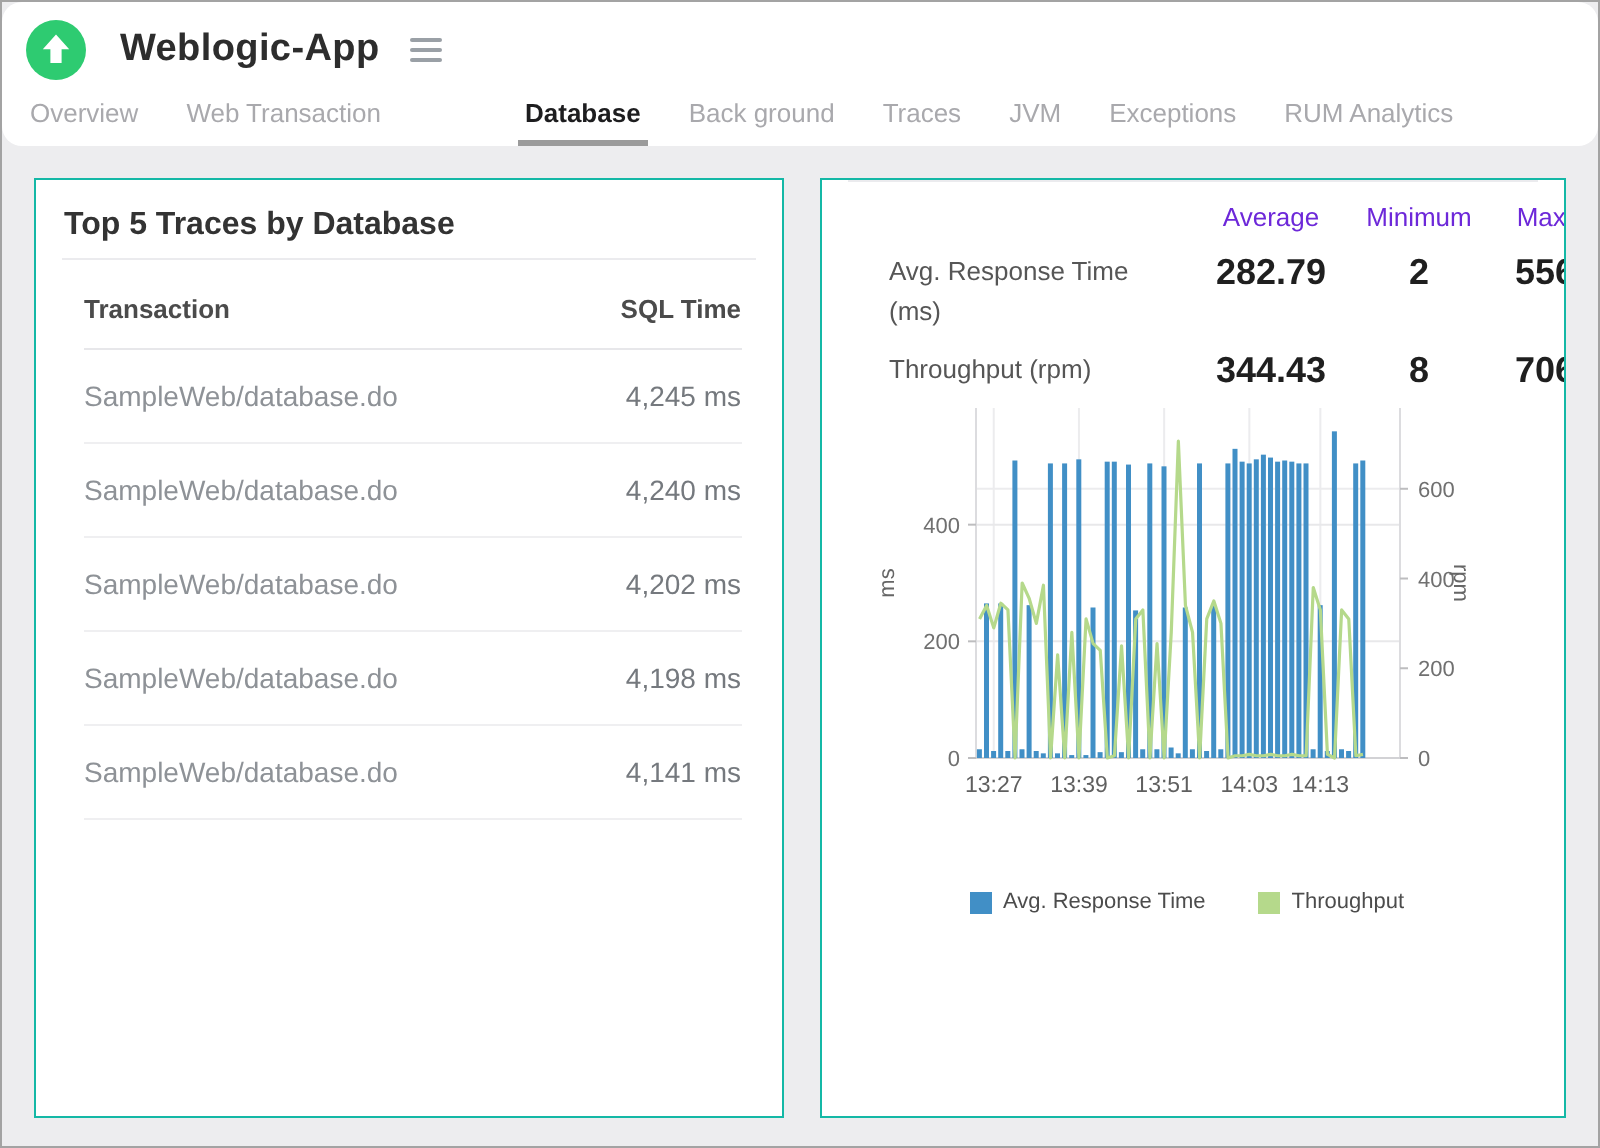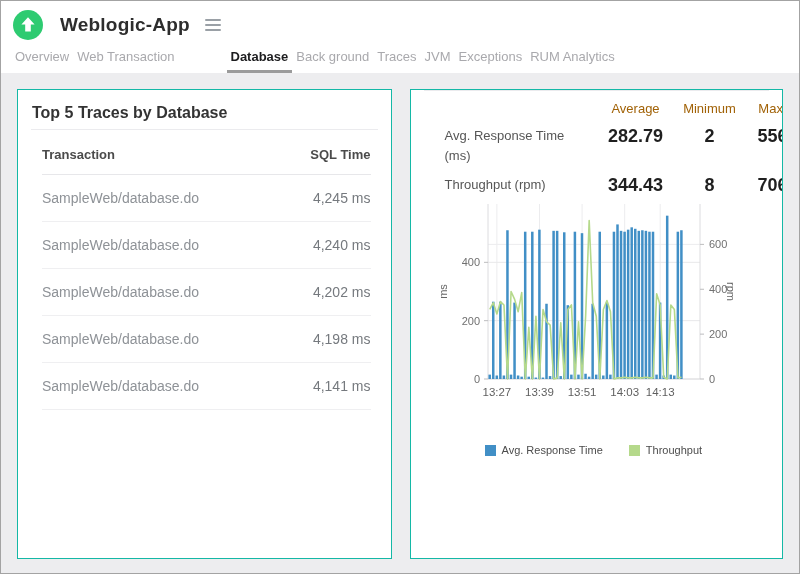--- a/index.html
+++ b/index.html
@@ -3,47 +3,47 @@
 <meta charset="utf-8">
 <style>
   html,body{margin:0;padding:0;background:#fff;}
   *{box-sizing:border-box;}
   .page{
     position:relative;width:800px;height:574px;
     border:1px solid #a3a3a3;background:#ededef;overflow:hidden;
     font-family:"Liberation Sans","DejaVu Sans",sans-serif;
   }
   
-  .header{background:#fff;height:72px;padding:0;}
+  .header{background:#fff;height:72px;padding:0;border-radius:10px;}
   .title-row{display:flex;align-items:center;padding:8px 0 0 12px;height:40px;}
   .logo{width:30px;height:30px;flex:0 0 30px;}
   .app-title{margin-left:17px;font-size:19px;font-weight:bold;color:#2d2d2d;letter-spacing:.2px;}
   .hamburger{margin-left:12px;display:flex;flex-direction:column;gap:3px;cursor:pointer;padding:3px;}
   .hamburger span{display:block;width:16px;height:2px;background:#9aa0a6;border-radius:1px;}
-  .tabs{display:flex;align-items:flex-end;gap:8px;padding:8px 0 9px 14px;font-size:13px;color:#a9a9ad;}
+  .tabs{display:flex;align-items:flex-end;gap:24px;padding:8px 0 9px 14px;font-size:13px;color:#a9a9ad;}
   .tab{position:relative;cursor:pointer;white-space:nowrap;}
   .tab.active{color:#1d1d1f;font-weight:bold;margin-left:48px;}
   .tab.active::after{content:"";position:absolute;left:-4px;right:-4px;bottom:-9px;height:3px;background:#9b9b9b;}
   
   .content{display:flex;gap:18px;padding:16px;}
   .panel{background:#fff;border:1px solid #14b8a6;height:470px;overflow:hidden;}
   .panel.left{width:377px;}
   .panel.right{width:376px;}
   .panel h2{margin:12px 14px 5px;font-size:16px;font-weight:600;color:#333;line-height:1.35;}
   .panel.right h2{margin-bottom:8px;max-width:330px;}
   .panel-rule{border-top:1px solid #ebebee;margin:0 13px;}
   
   table.traces{border-collapse:collapse;width:calc(100% - 44px);margin:4px 20px 0 24px;}
   table.traces th{font-size:13px;font-weight:bold;color:#4b4b4b;text-align:left;padding:13px 0 12px;border-bottom:1px solid #e7e7ea;}
   table.traces th.num{text-align:right;}
   table.traces td{font-size:14px;color:#8e9297;padding:15px 0;border-bottom:1px solid #efeff1;}
   table.traces td.num{text-align:right;color:#75797e;}
   
   .stats{display:grid;grid-template-columns:148px 86px 62px 64px;row-gap:10px;margin:10px 0 0 34px;align-items:start;}
-  .s-h{font-size:13px;color:#a16207;text-align:center;white-space:nowrap;}
+  .s-h{font-size:13px;color:#6d28d9;text-align:center;white-space:nowrap;}
   .s-h.max{position:relative;left:14px;}
   .s-label{font-size:13px;color:#565656;line-height:1.5;padding-right:8px;}
   .s-v{font-size:18px;font-weight:600;color:#1f1f1f;text-align:center;white-space:nowrap;}
   
   .chart-wrap{margin:4px 0 0 0;}
   svg text{font-family:"Liberation Sans","DejaVu Sans",sans-serif;}
   .legend{display:flex;gap:26px;margin:40px 0 0 74px;font-size:11px;color:#4c4c4c;align-items:center;}
   .l-item{display:flex;align-items:center;gap:6px;cursor:pointer;}
   .swatch{width:11px;height:11px;display:inline-block;}
 </style>

